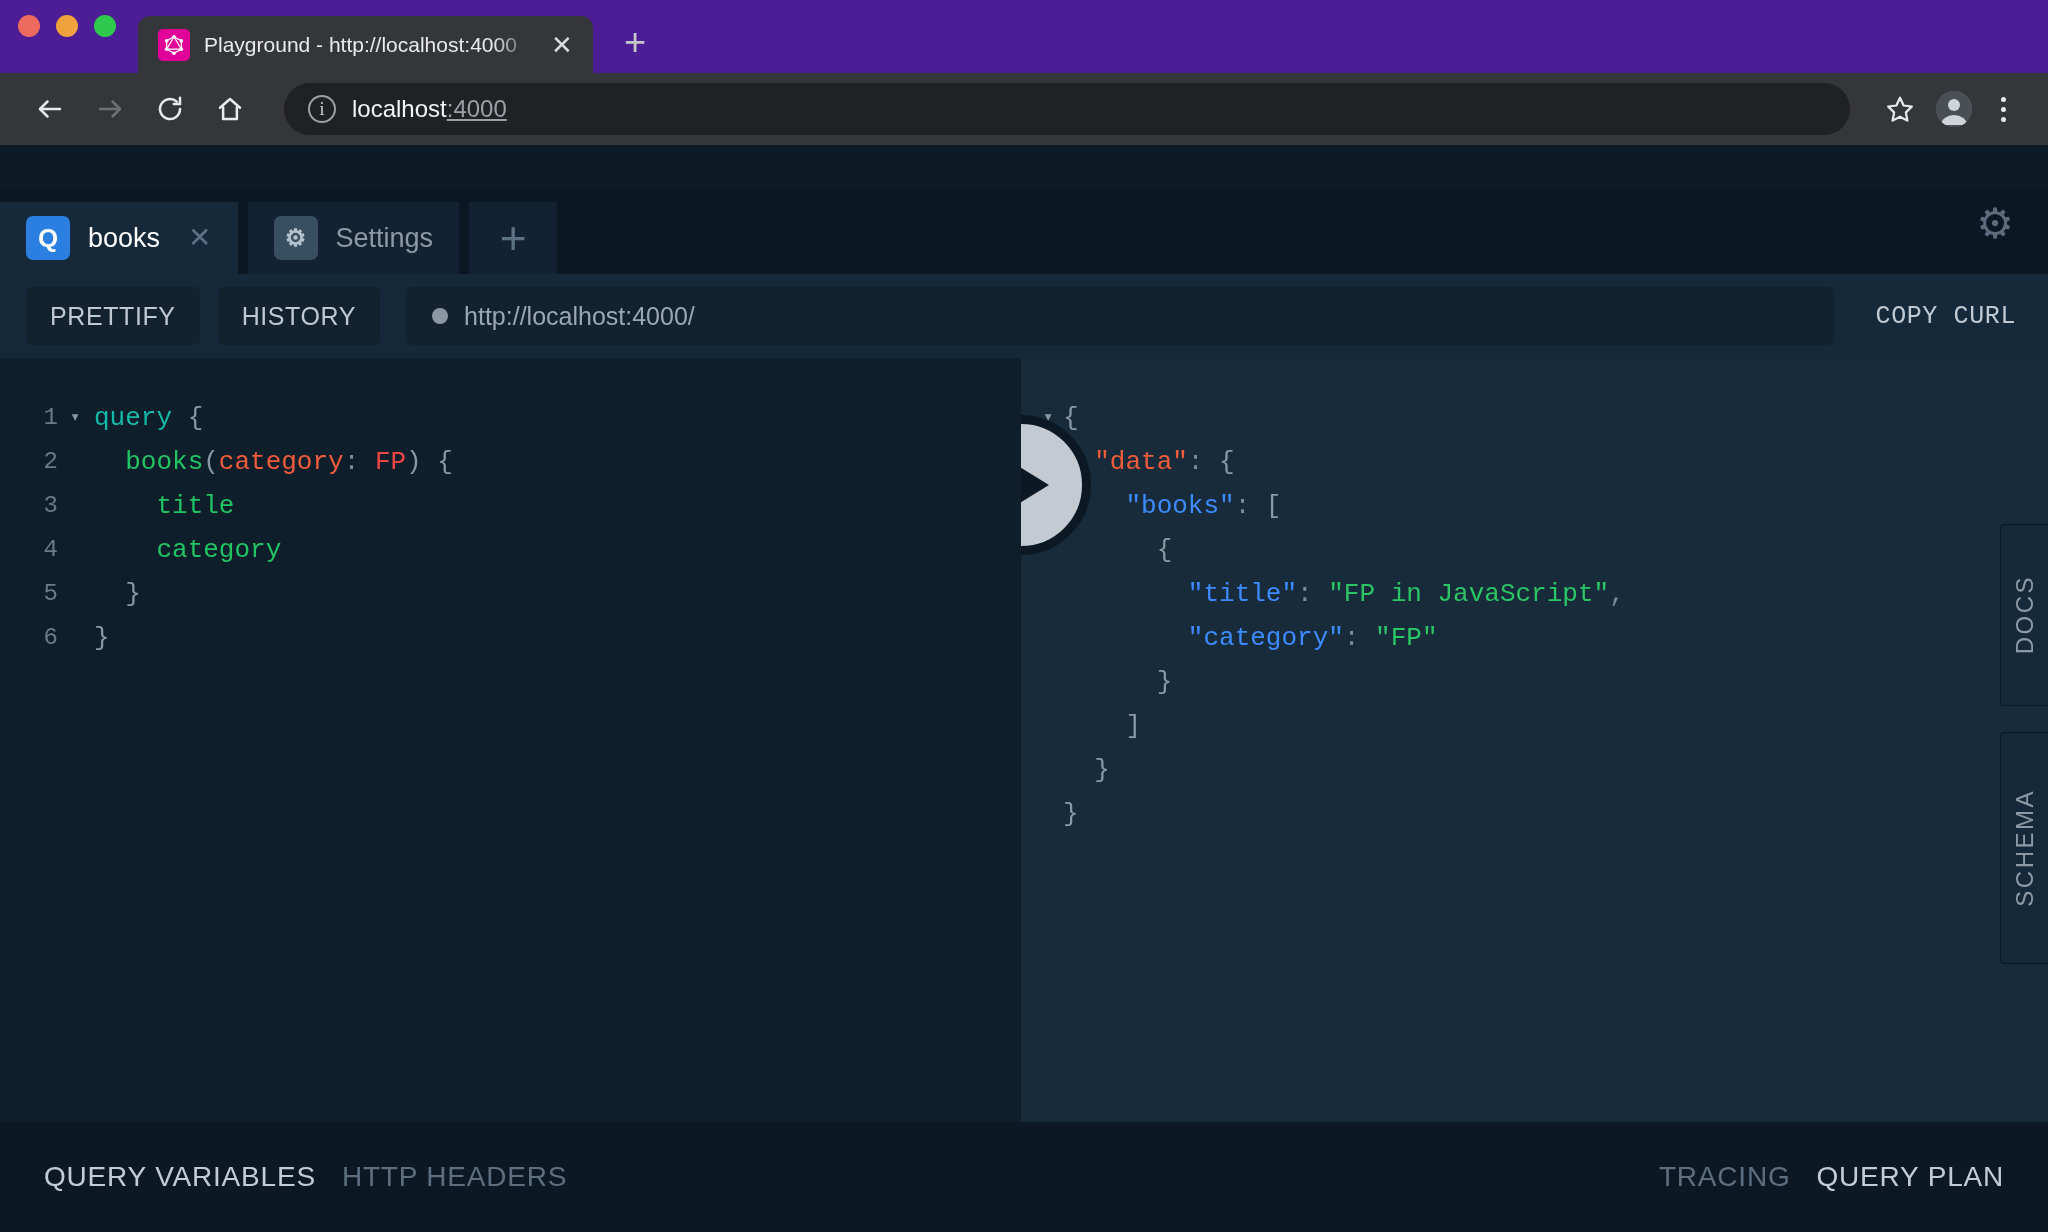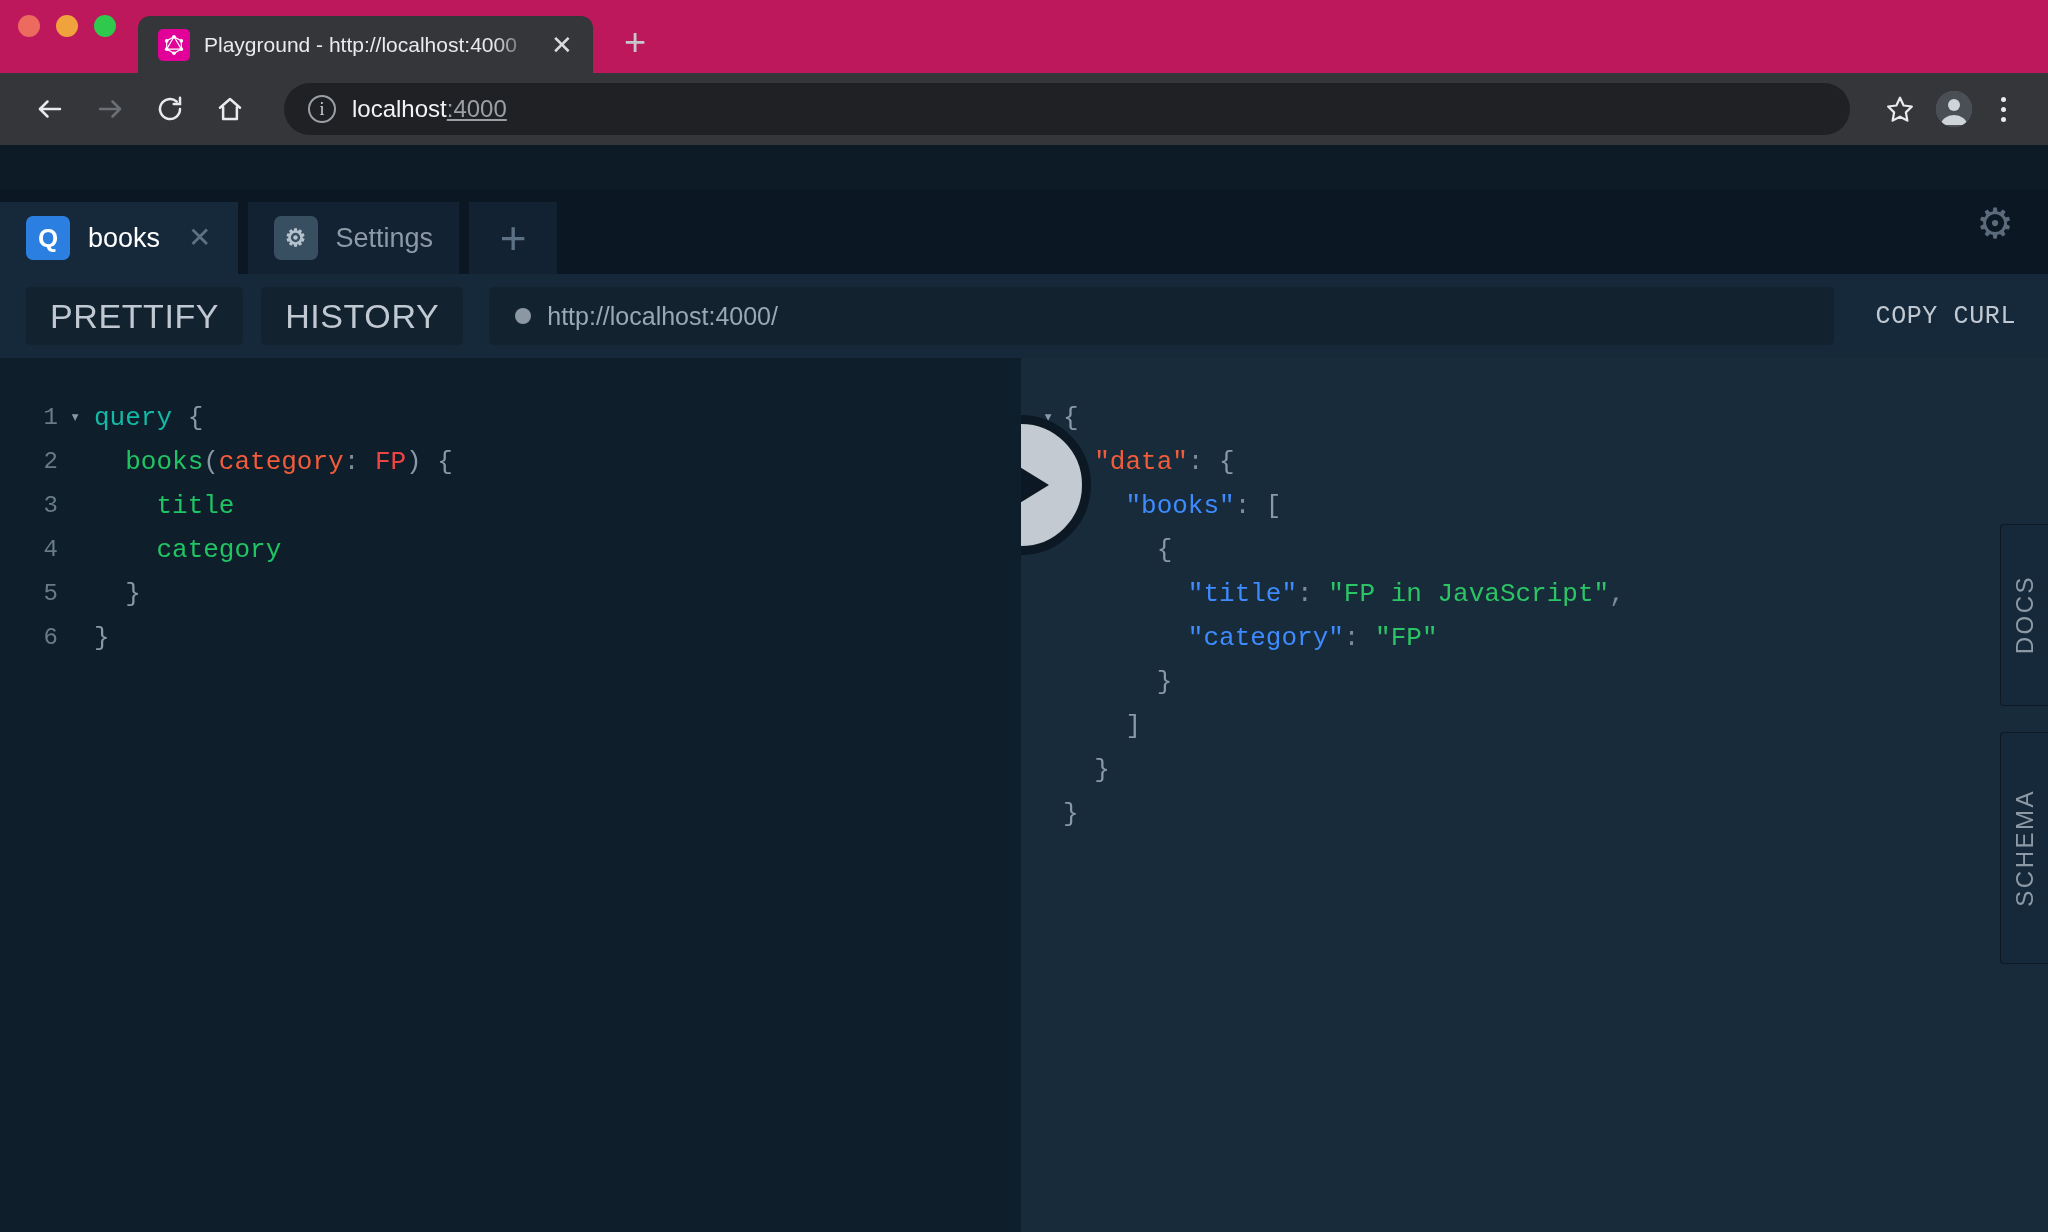--- a/index.html
+++ b/index.html
@@ -16,21 +16,21 @@
   .browser {
     width: 2048px;
     height: 1232px;
     display: flex;
     flex-direction: column;
     background: #202124;
   }
 
   .tabstrip {
     height: 73px;
-    background: #be185d;
+    background: #4c1d95;
     display: flex;
     align-items: flex-end;
     padding-left: 18px;
     flex-shrink: 0;
     position: relative;
   }
 
   .traffic {
     display: flex;
     align-items: center;
@@ -231,21 +231,21 @@
     gap: 18px;
     flex-shrink: 0;
   }
   .abtn {
     height: 58px;
     background: #13222f;
     border-radius: 5px;
     display: flex; align-items: center; justify-content: center;
     padding: 0 24px;
     color: #c0c9d2;
-    font-size: 34px;
+    font-size: 25px;
     letter-spacing: 0.6px;
     white-space: nowrap;
   }
   .urlbar {
     flex: 1;
     height: 58px;
     background: #13222f;
     border-radius: 5px;
     display: flex;
     align-items: center;
@@ -561,15 +561,25 @@
           <div class="side-tab side-docs">
             <span>DOCS</span>
           </div>
           <div class="side-tab side-schema">
             <span>SCHEMA</span>
           </div>
         </div>
       </div>
     </div>
 
+    <div class="pg-footer">
+      <div class="foot-left">
+        <span class="foot-item active">QUERY VARIABLES</span>
+        <span class="foot-item">HTTP HEADERS</span>
+      </div>
+      <div class="foot-right">
+        <span class="foot-item">TRACING</span>
+        <span class="foot-item active">QUERY PLAN</span>
+      </div>
+    </div>
 
   </div>
 </div>
 
 </body></html>

